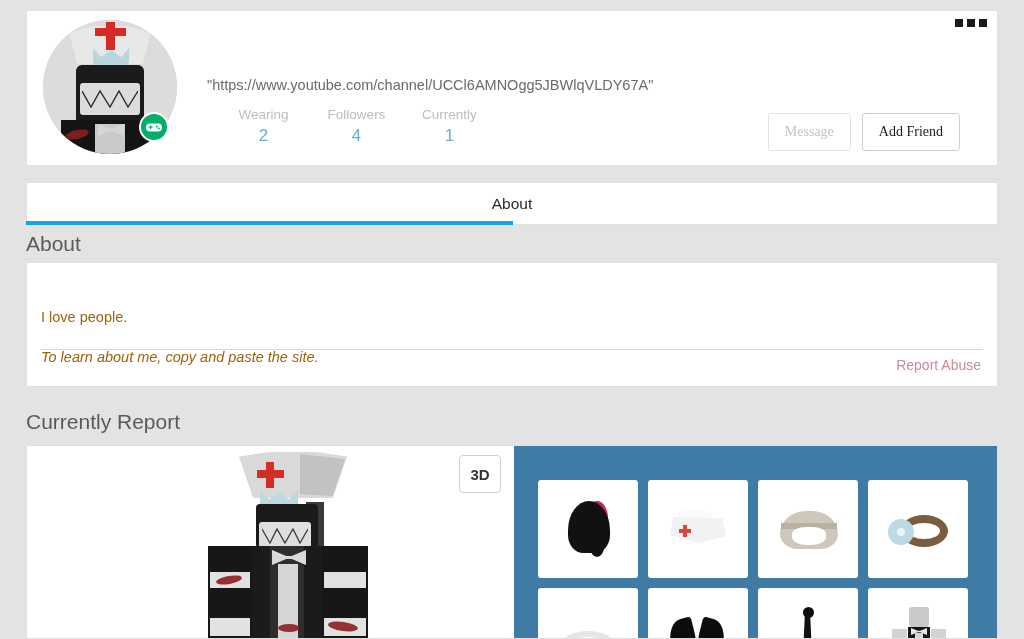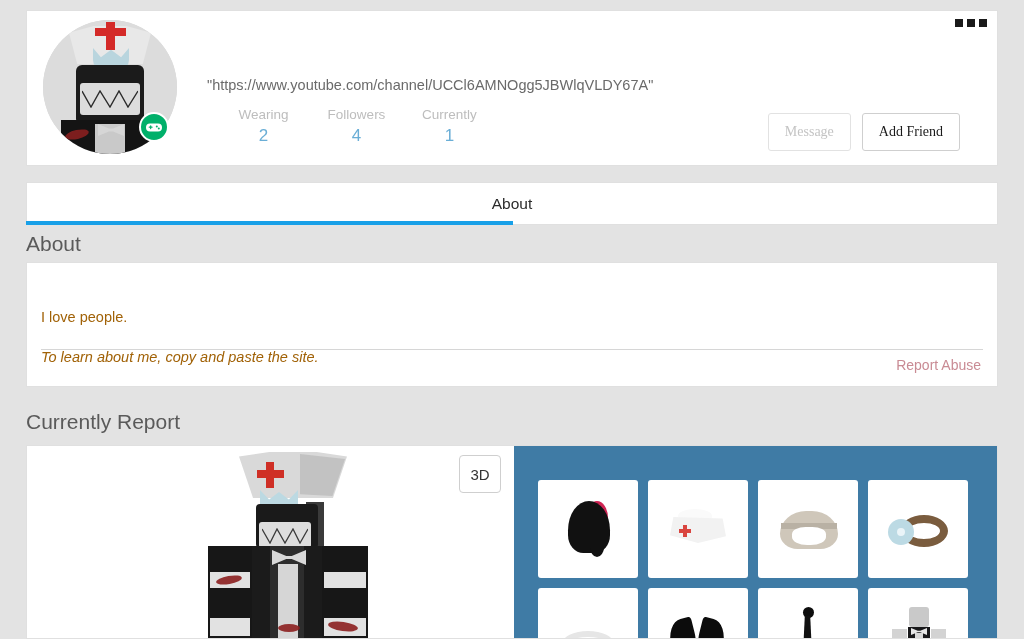--- a/index.html
+++ b/index.html
@@ -146,21 +146,21 @@
   }
   .avatar3d-pane {
     position: absolute; left: 0; top: 0; width: 487px; height: 194px;
     background: #ffffff;
   }
   .btn-3d {
     position: absolute; left: 432px; top: 9px;
     width: 42px; height: 38px;
     border: 1px solid #cfcfcf; border-radius: 4px; background: #fff;
     display:flex; align-items:center; justify-content:center;
-    font-size: 15px; color: #333; cursor: pointer;
+    font-size: 15px; color: #333; cursor: pointer; font-weight: bold;
   }
 
   
   .r3d { position:absolute; left:155px; top:0px; width:220px; height:194px; }
   .r-hat { position:absolute; left:57px; top:6px; width:108px; height:46px; background:#d9d9d9;
            clip-path: polygon(13% 100%, 0% 10%, 28% 0%, 72% 0%, 100% 10%, 87% 100%); }
   .r-hat-shade { position:absolute; left:118px; top:8px; width:45px; height:42px; background:#c2c2c2;
            clip-path: polygon(0% 0%, 100% 12%, 72% 100%, 0% 96%); }
   .r-cross-v { position:absolute; left:84px; top:16px; width:8px; height:26px; background:#cf2f25; }
   .r-cross-h { position:absolute; left:75px; top:24px; width:27px; height:8px; background:#cf2f25; }

